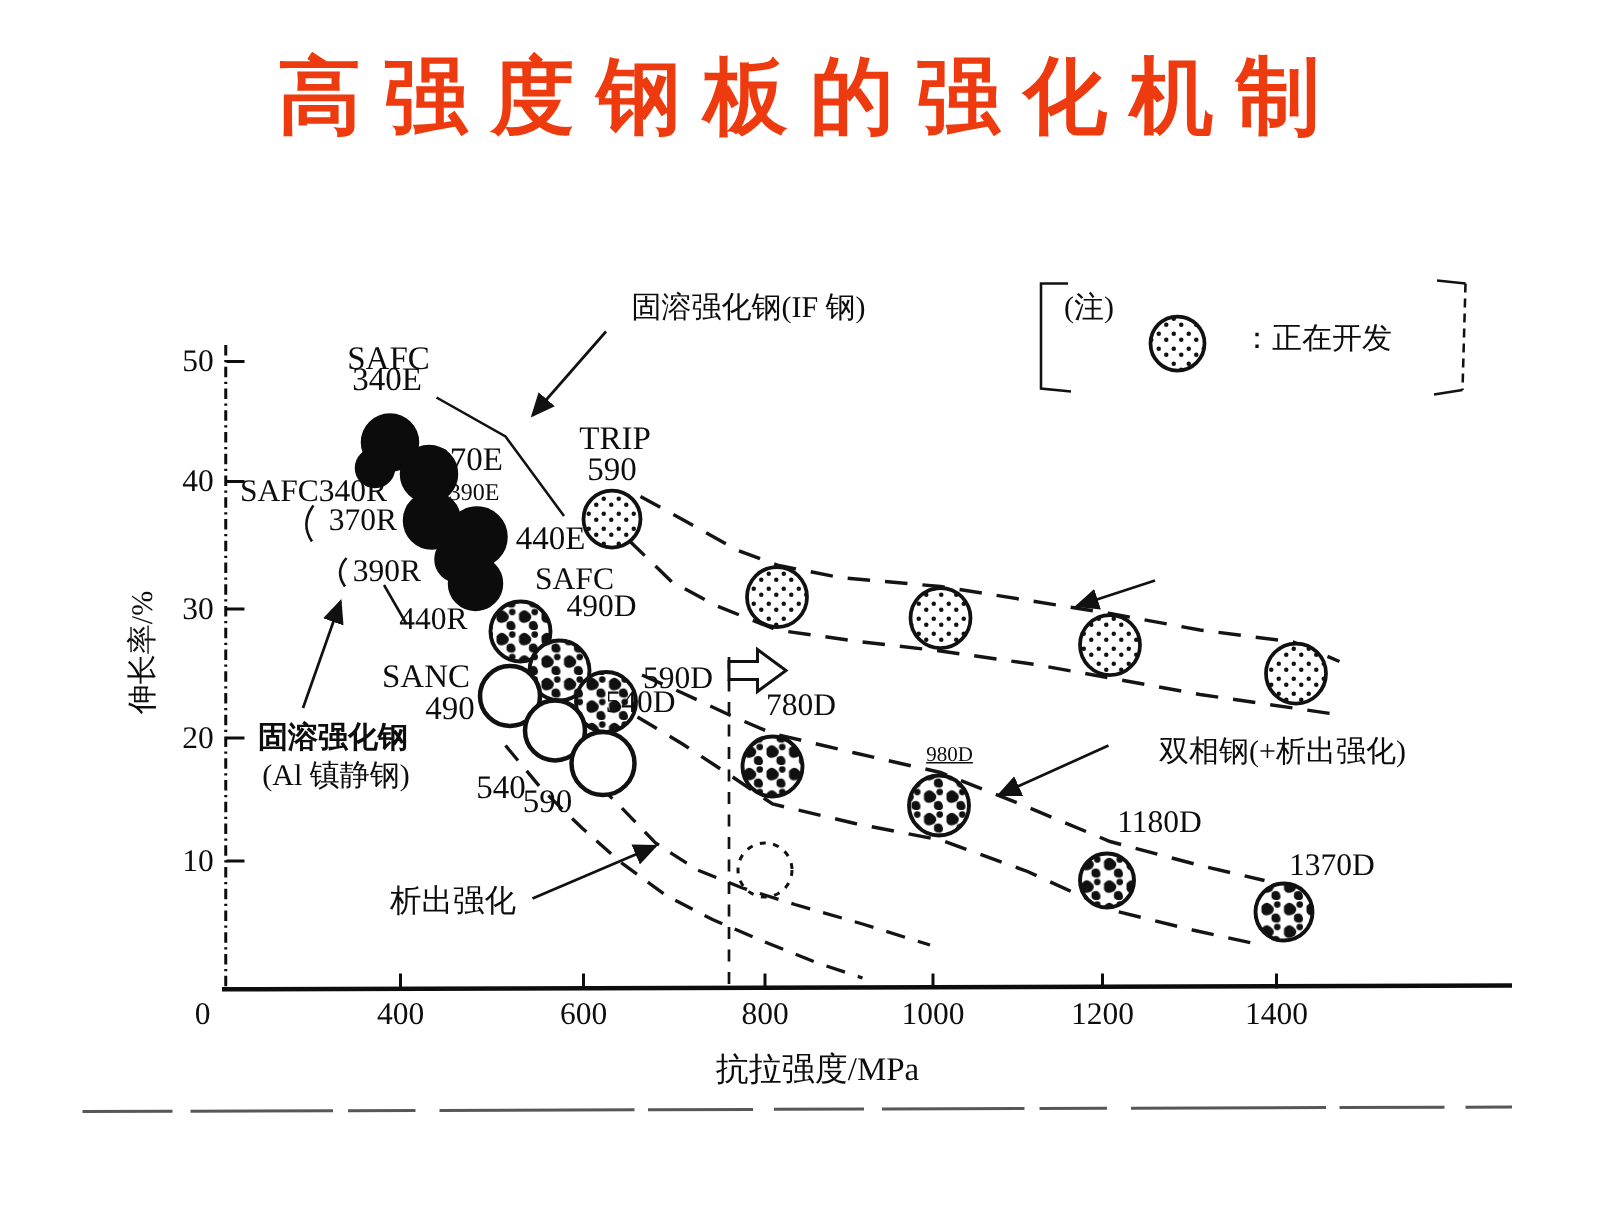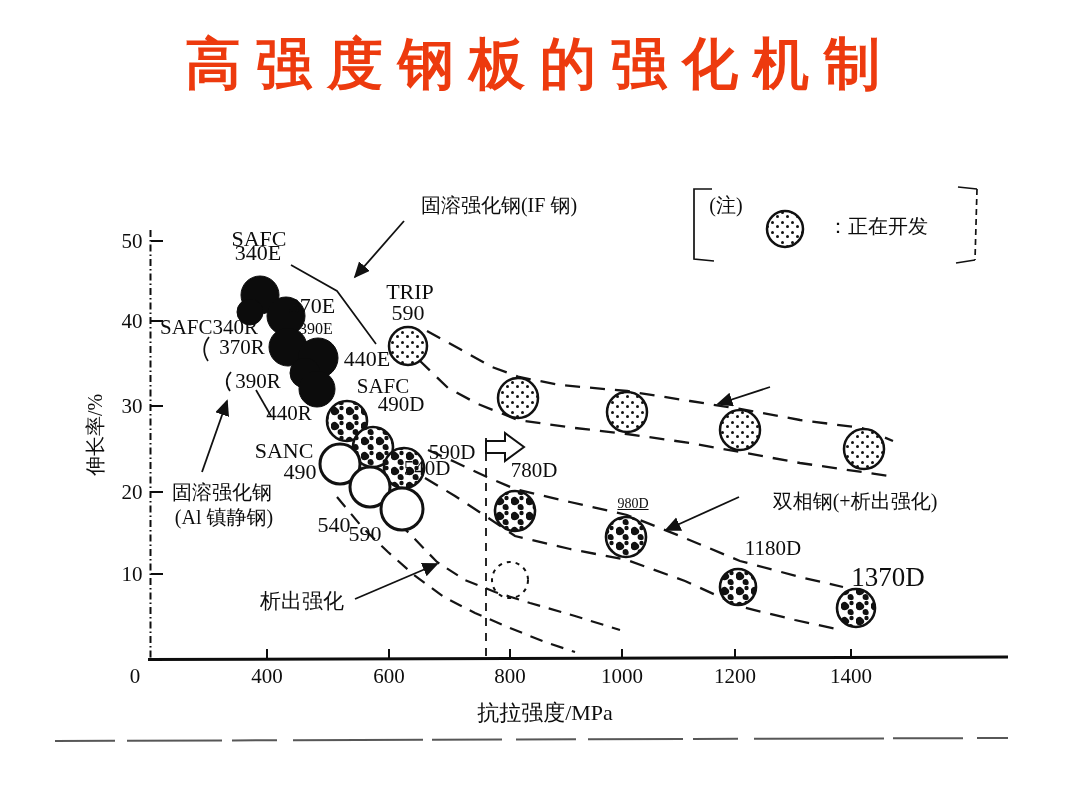--- a/index.html
+++ b/index.html
@@ -165,24 +165,24 @@
       <div class="lbl tick-lbl" style="left: 289px; top: 413px; font-size: 21px;">440R</div>
       <div class="lbl tick-lbl" style="left: 410px; top: 292px; font-size: 22px;">TRIP</div>
       <div class="lbl tick-lbl" style="left: 408px; top: 313px; font-size: 22px;">590</div>
       <div class="lbl tick-lbl" style="left: 383px; top: 386px; font-size: 21px;">SAFC</div>
       <div class="lbl tick-lbl" style="left: 401px; top: 404px; font-size: 21px;">490D</div>
       <div class="lbl tick-lbl" style="left: 427px; top: 428px; font-size: 21px; margin-top: 40px;">540D</div>
       <div class="lbl tick-lbl" style="left: 452px; top: 452px; font-size: 21px;">590D</div>
       <div class="lbl tick-lbl" style="left: 534px; top: 470px; font-size: 21px;">780D</div>
       <div class="lbl tick-lbl" style="left: 633px; top: 504px; font-size: 14px; text-decoration: underline;">980D</div>
       <div class="lbl tick-lbl" style="left: 773px; top: 548px; font-size: 21px;">1180D</div>
-      <div class="lbl tick-lbl" style="left: 888px; top: 577px; font-size: 27px;">1370D</div>
+      <div class="lbl tick-lbl" style="left: 888px; top: 577px; font-size: 21px;">1370D</div>
       <div class="lbl tick-lbl" style="left: 284px; top: 451px; font-size: 22px;">SANC</div>
       <div class="lbl tick-lbl" style="left: 300px; top: 472px; font-size: 22px;">490</div>
       <div class="lbl tick-lbl" style="left: 334px; top: 508px; font-size: 22px; margin-top: 17px;">540</div>
       <div class="lbl tick-lbl" style="left: 365px; top: 534px; font-size: 22px;">590</div>
       <div class="lbl tick-lbl" style="left: 499px; top: 205px; font-size: 20px;">固溶强化钢(IF 钢)</div>
       <div class="lbl tick-lbl" style="left: 855px; top: 501px; font-size: 20px;">双相钢(+析出强化)</div>
-      <div class="lbl tick-lbl" style="left: 222px; top: 492px; font-size: 20px;">固溶强化钢</div>
+      <div class="lbl tick-lbl" style="left: 222px; top: 492px; font-size: 20px; font-weight: bold;">固溶强化钢</div>
       <div class="lbl tick-lbl" style="left: 224px; top: 517px; font-size: 20px;">(Al 镇静钢)</div>
       <div class="lbl tick-lbl" style="left: 302px; top: 601px; font-size: 21px;">析出强化</div>
     </div>
 </div>
 
 </body></html>

